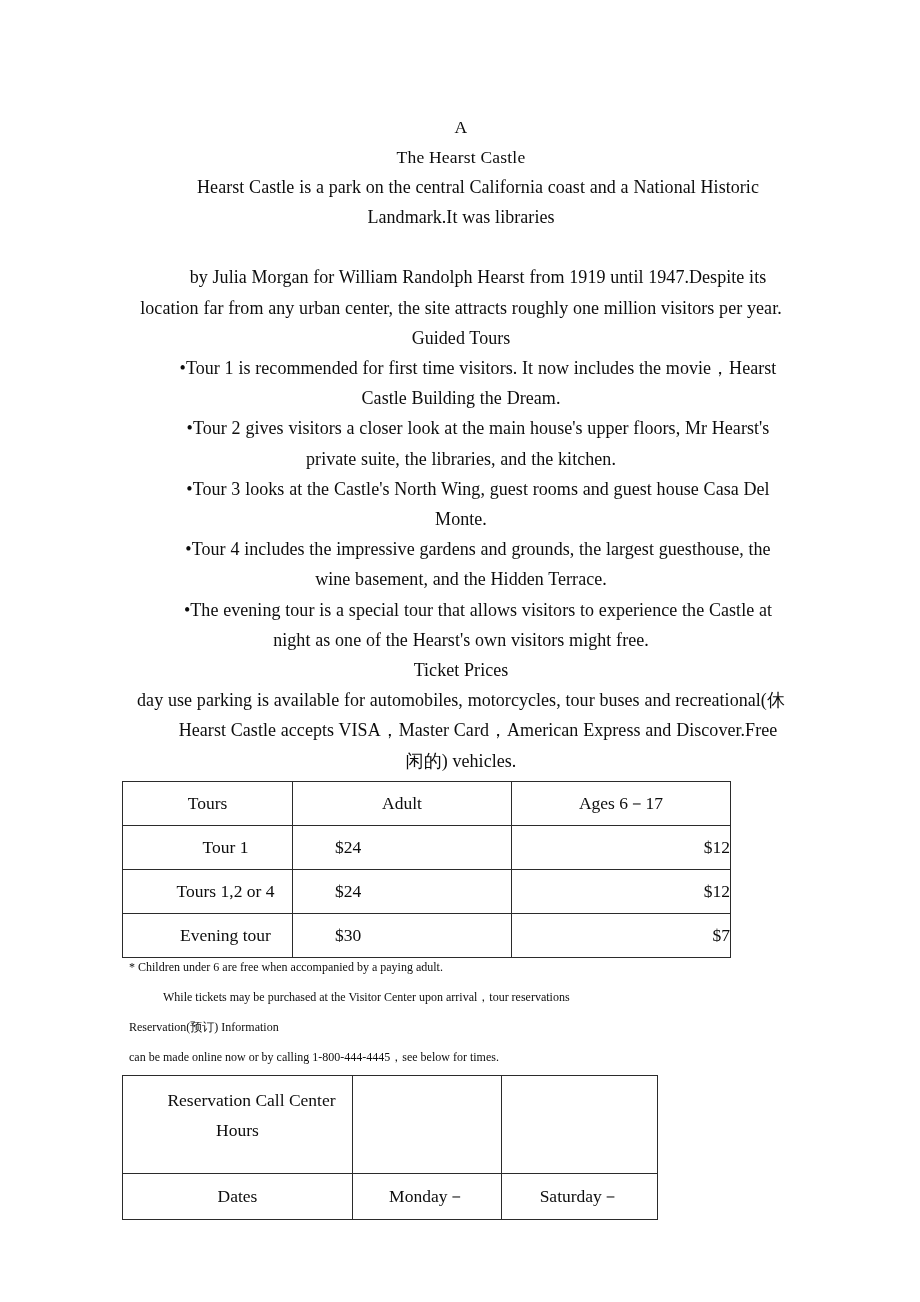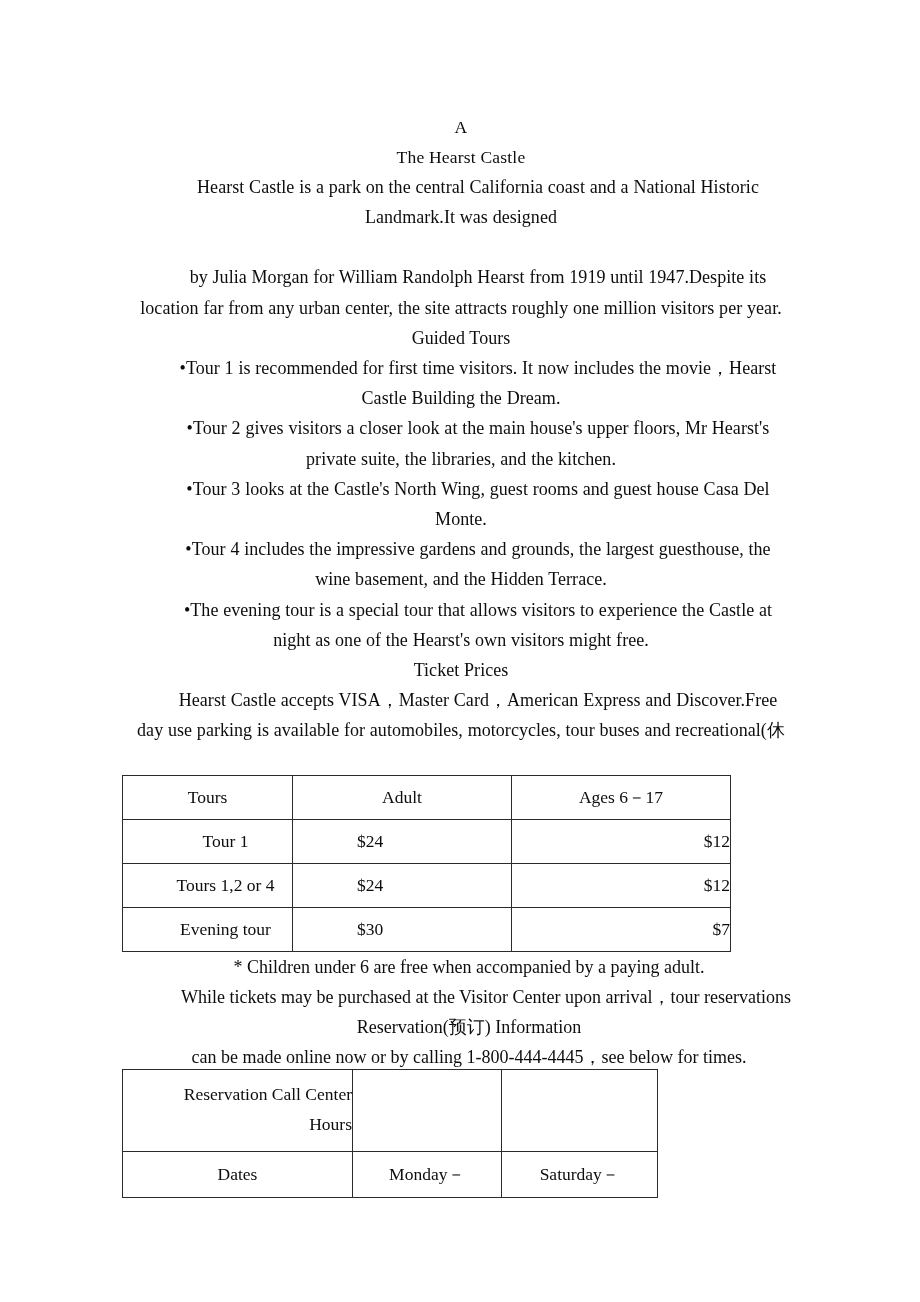--- a/index.html
+++ b/index.html
@@ -57,69 +57,70 @@
   }
 
   
   .tbl-wrap { position: absolute; }
 
   table.doc-table {
     border-collapse: collapse;
     table-layout: fixed;
     font-size: 17.5px;
     line-height: 27px;
+    margin-top: 6px;
   }
   table.doc-table td {
     border: 1.15px solid #2b2b2b;
     padding: 0;
     vertical-align: middle;
     color: #0d0d0d;
   }
 
   
   #price-table { width: 605px; }
   #price-table td { height: 43px; padding-left: 36px; }
   #price-table .c1 { width: 169px; text-align: center; }
-  #price-table .c2 { width: 218px; text-align: left; padding-left: 64px; }
+  #price-table .c2 { width: 218px; text-align: left; padding-left: 42px; }
   #price-table .c3 { width: 218px; text-align: right; padding-left: 42px; }
   #price-table thead td.c1,
   #price-table thead td.c2,
   #price-table thead td.c3 { text-align: center; padding-left: 0; }
 
   
   #hours-table { width: 532px; }
   #hours-table .h1 { width: 229px; }
   #hours-table .h2 { width: 148px; text-align: center; }
   #hours-table .h3 { width: 155px; text-align: center; }
   #hours-table tr.row-hdr td { height: 72px; vertical-align: top; }
   #hours-table tr.row-dates td { height: 45px; vertical-align: middle; }
   #hours-table .hdr-cell {
-    padding: 9px 0 0 0;
+    padding: 9px 0 16px 0;
     line-height: 30px;
-    text-align: right;
+    text-align: center;
   }
   #hours-table .hdr-cell .l1 { display: block; padding-left: 28px; }
   #hours-table .hdr-cell .l2 { display: block; padding-left: 0px; }
   #hours-table .dates-cell { text-align: center; }
 
-  .note-line { font-size: 18px; line-height: 30px; text-align: center; }
+  .note-line { font-size: 12px; line-height: 30px; }
 </style>
 </head>
 <body>
 
 <div class="page">
 
   <div class="content">
 
     <div class="center-line">A</div>
 
     <div class="center-line">The Hearst Castle</div>
 
     <div class="para indent">Hearst Castle is a park on the central California coast and a National Historic</div>
-    <div class="para">Landmark.It was designed</div>
+    <div class="para">Landmark.It was libraries</div>
 
     <div class="gap-line"></div>
 
     <div class="para indent">by Julia Morgan for William Randolph Hearst from 1919 until 1947.Despite its</div>
     <div class="para">location far from any urban center, the site attracts roughly one million visitors per year.</div>
 
     <div class="para">Guided Tours</div>
 
     <div class="para bullet-para"><span>•</span><span>Tour 1 is recommended for first time visitors.  It now includes the movie，Hearst</span></div>
     <div class="para">Castle Building the Dream.</div>
@@ -131,22 +132,23 @@
     <div class="para">Monte.</div>
 
     <div class="para bullet-para"><span>•</span><span>Tour 4 includes the impressive gardens and grounds, the largest guesthouse, the</span></div>
     <div class="para">wine basement, and the Hidden Terrace.</div>
 
     <div class="para bullet-para"><span>•</span><span>The evening tour is a special tour that allows visitors to experience the Castle at</span></div>
     <div class="para">night as one of the Hearst's own visitors might free.</div>
 
     <div class="para">Ticket Prices</div>
 
+    <div class="para">day use parking is available for automobiles, motorcycles, tour buses and recreational(休</div>
     <div class="para indent">Hearst Castle accepts VISA，Master Card，American Express and Discover.Free</div>
-    <div class="para">day use parking is available for automobiles, motorcycles, tour buses and recreational(休</div>
+    <div class="para">闲的) vehicles.</div>
 
   </div>
 
   <div class="tbl-wrap" style="left:122px; top:775px;">
     <table class="doc-table" id="price-table">
       <thead>
         <tr>
           <td class="c1">Tours</td>
           <td class="c2">Adult</td>
           <td class="c3">Ages 6－17</td>

